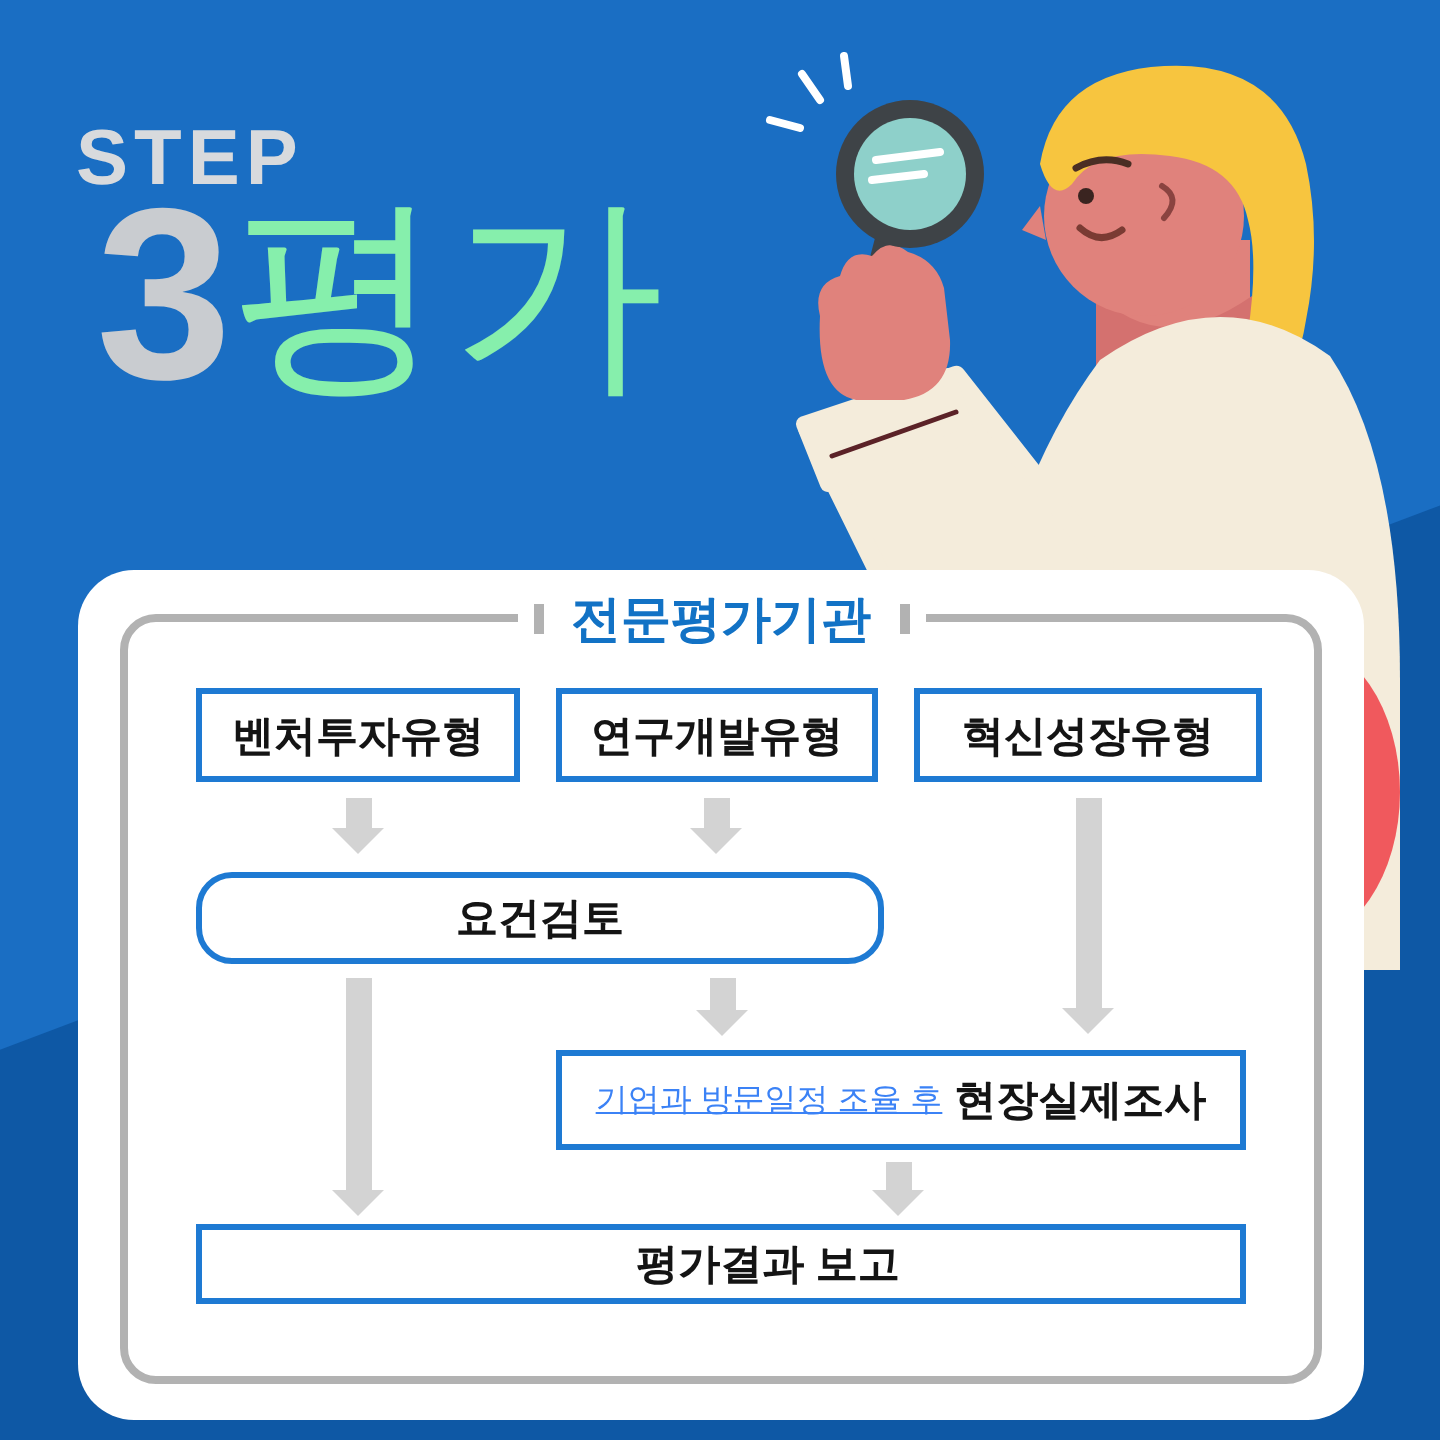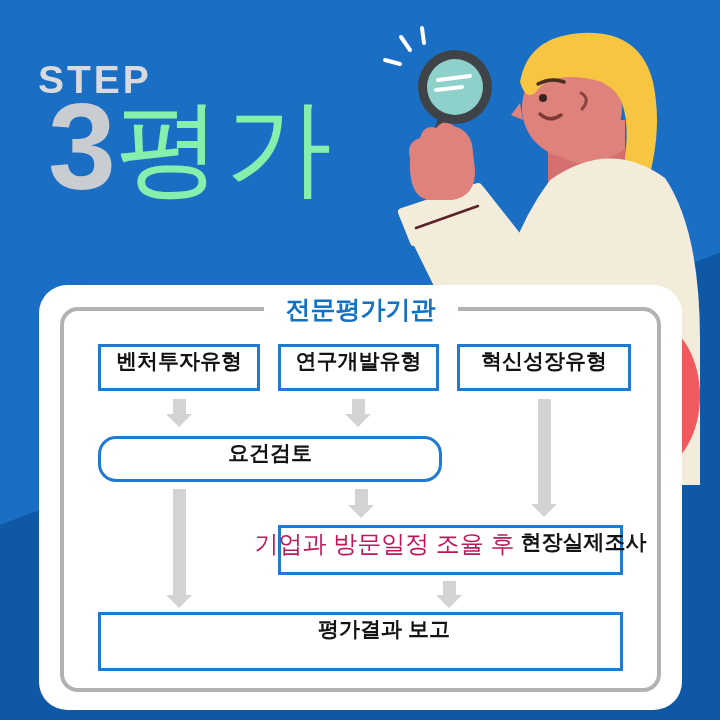--- a/index.html
+++ b/index.html
@@ -16,35 +16,35 @@
   #step-title{font-size:106px;font-weight:normal;color:#86efac;line-height:1;margin-left:0;letter-spacing:4px;}
   #subtitle{left:58px;top:208px;font-size:21px;font-weight:bold;color:#f1ee49;}
   
   #person{position:absolute;left:380px;top:20px;width:340px;height:480px;z-index:1;}
   
   #card{position:absolute;left:39px;top:285px;width:643px;height:425px;background:#fff;
     border-radius:28px;z-index:2;}
   #frame{position:absolute;left:21px;top:22px;width:593px;height:377px;
     border:4px solid #b2b2b2;border-radius:18px;}
   #agency{position:absolute;top:8px;left:50%;transform:translateX(-50%);
-    display:flex;align-items:center;background:#fff;padding:0 8px;height:32px;flex-direction:column;}
+    display:flex;align-items:center;background:#fff;padding:0 8px;height:32px;}
   #agency .tick{width:5px;height:15px;background:#b2b2b2;}
   #agency .txt{margin:0 14px;font-size:25px;font-weight:bold;color:#1272c5;white-space:nowrap;}
   .fbox{position:absolute;background:#fff;border:3px solid #1e7ad3;box-sizing:border-box;
-    display:flex;justify-content:center;white-space:nowrap;}
+    display:flex;align-items:center;justify-content:center;white-space:nowrap;}
   .fbox .t{font-size:21px;font-weight:bold;color:#141414;}
   .fbox .note{font-size:16px;font-weight:bold;color:#fa4250;margin-left:9px;}
-  .fbox .pre{font-size:24px;font-weight:normal;color:#be185d;}
+  .fbox .pre{font-size:16px;font-weight:normal;color:#3b82f6;text-decoration:underline;}
   .fbox .bld{font-size:21px;font-weight:bold;color:#141414;}
   #b1{left:59px;top:59px;width:162px;height:47px;}
   #b2{left:239px;top:59px;width:161px;height:47px;}
   #b3{left:418px;top:59px;width:174px;height:47px;}
   #b-review{left:59px;top:151px;width:344px;height:46px;border-radius:18px;}
   #b-visit{left:239px;top:240px;width:345px;height:50px;}
-  #b-result{left:59px;top:327px;width:525px;height:59px;padding-left:47px;}
+  #b-result{left:59px;top:327px;width:525px;height:40px;padding-left:47px;}
   .arrow{position:absolute;display:flex;flex-direction:column;align-items:center;}
   .arrow .shaft{width:13px;background:#d3d3d3;flex:1;}
   .arrow .head{width:0;height:0;border-left:13px solid transparent;
     border-right:13px solid transparent;border-top:13px solid #d3d3d3;}
   #a1{left:127px;top:114px;height:28px;width:26px;}
   #a2{left:306px;top:114px;height:28px;width:26px;}
   #a3{left:492px;top:114px;height:118px;width:26px;}
   #a4{left:309px;top:204px;height:29px;width:26px;}
   #a5{left:127px;top:204px;height:119px;width:26px;}
   #a6{left:397px;top:296px;height:27px;width:26px;}

